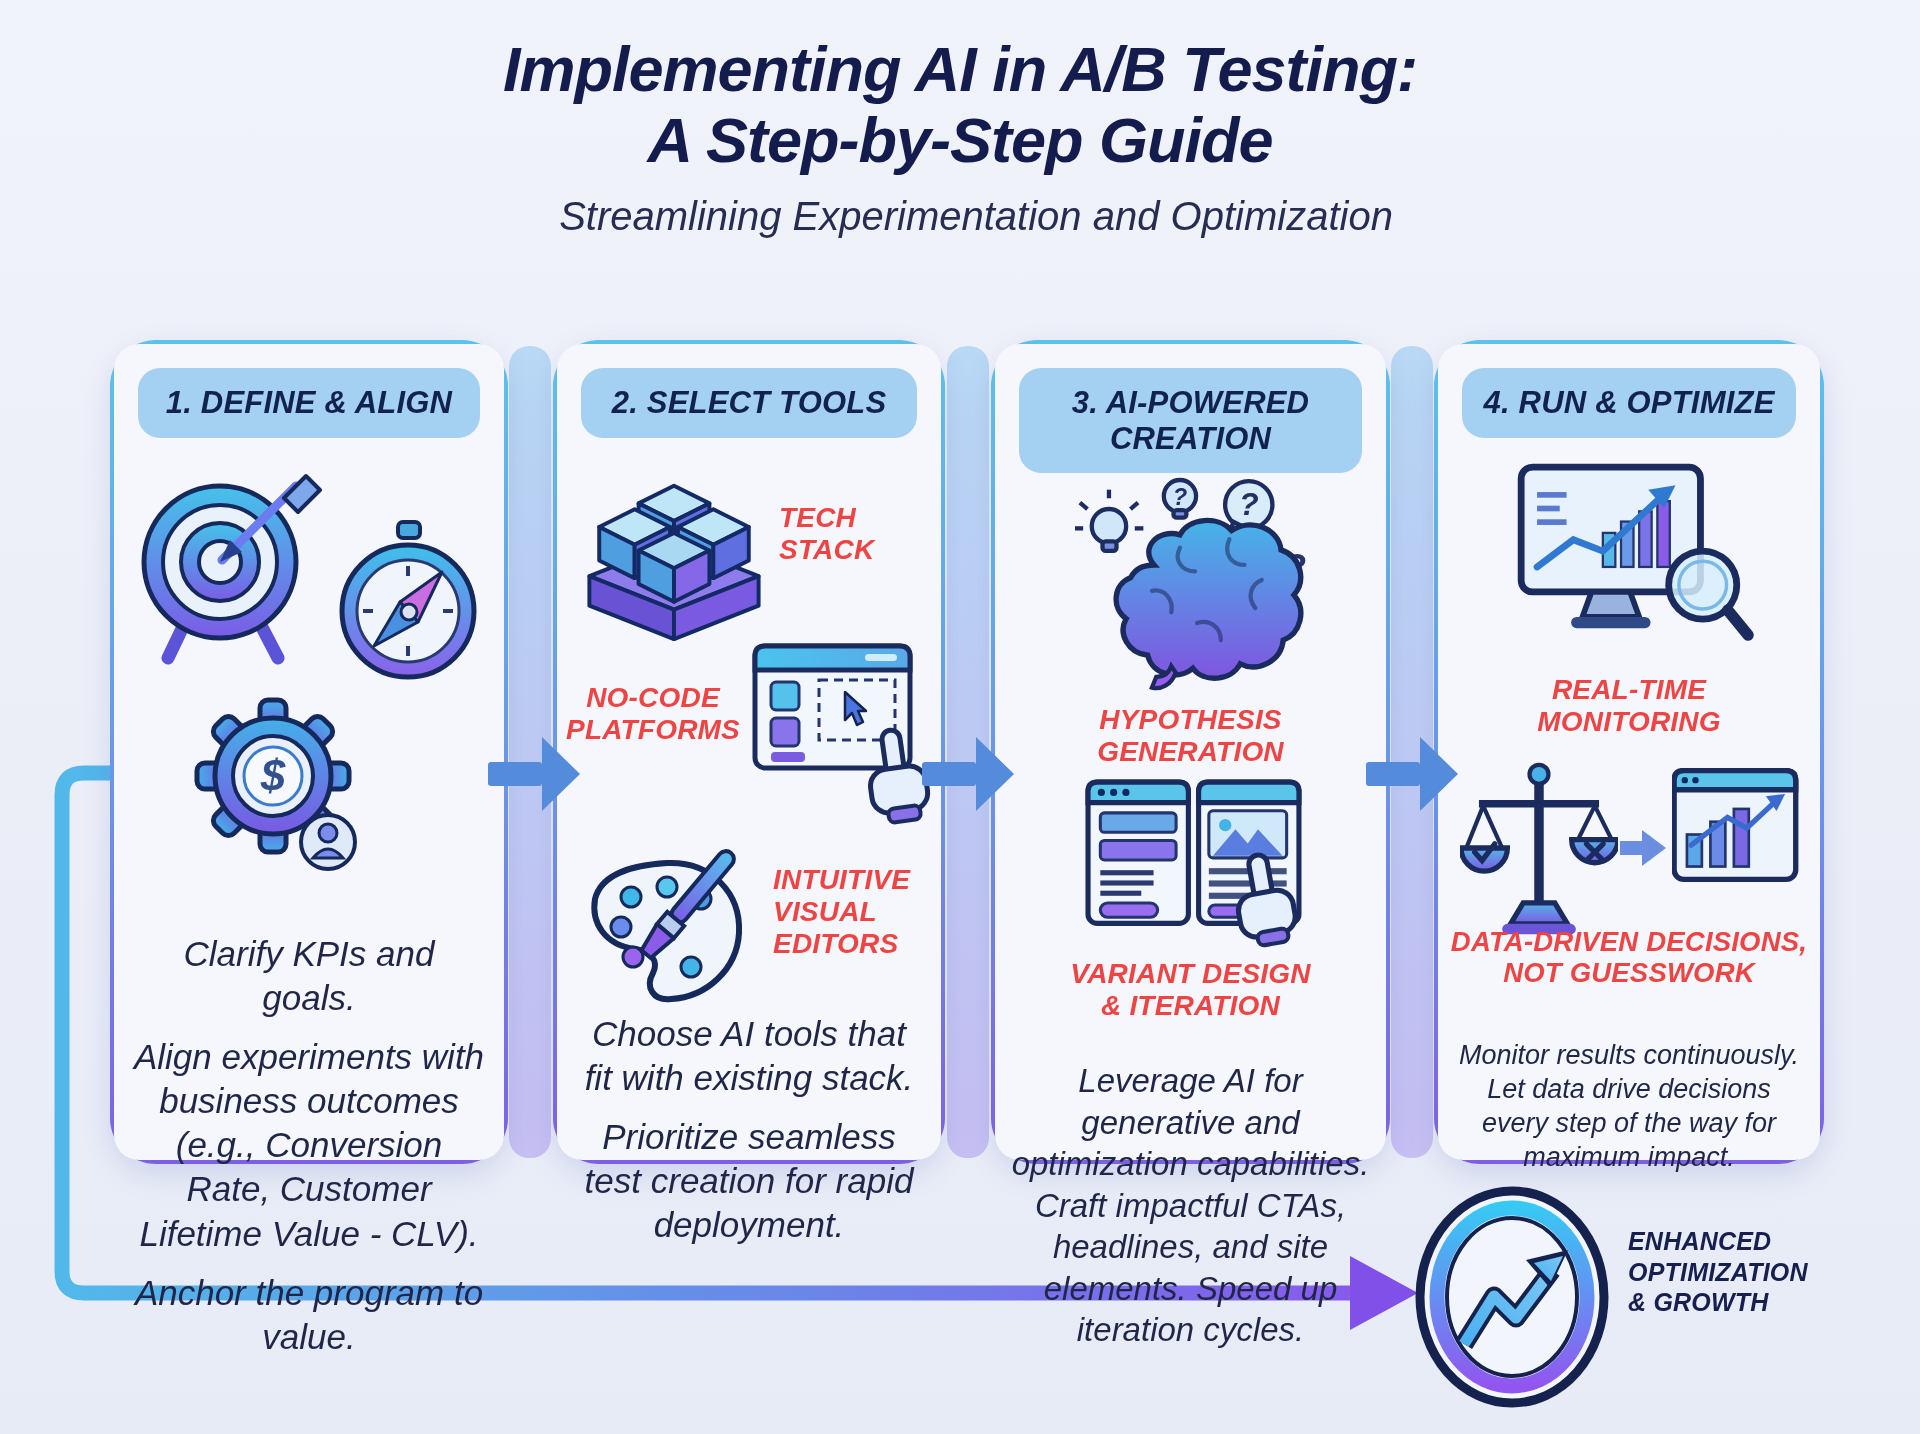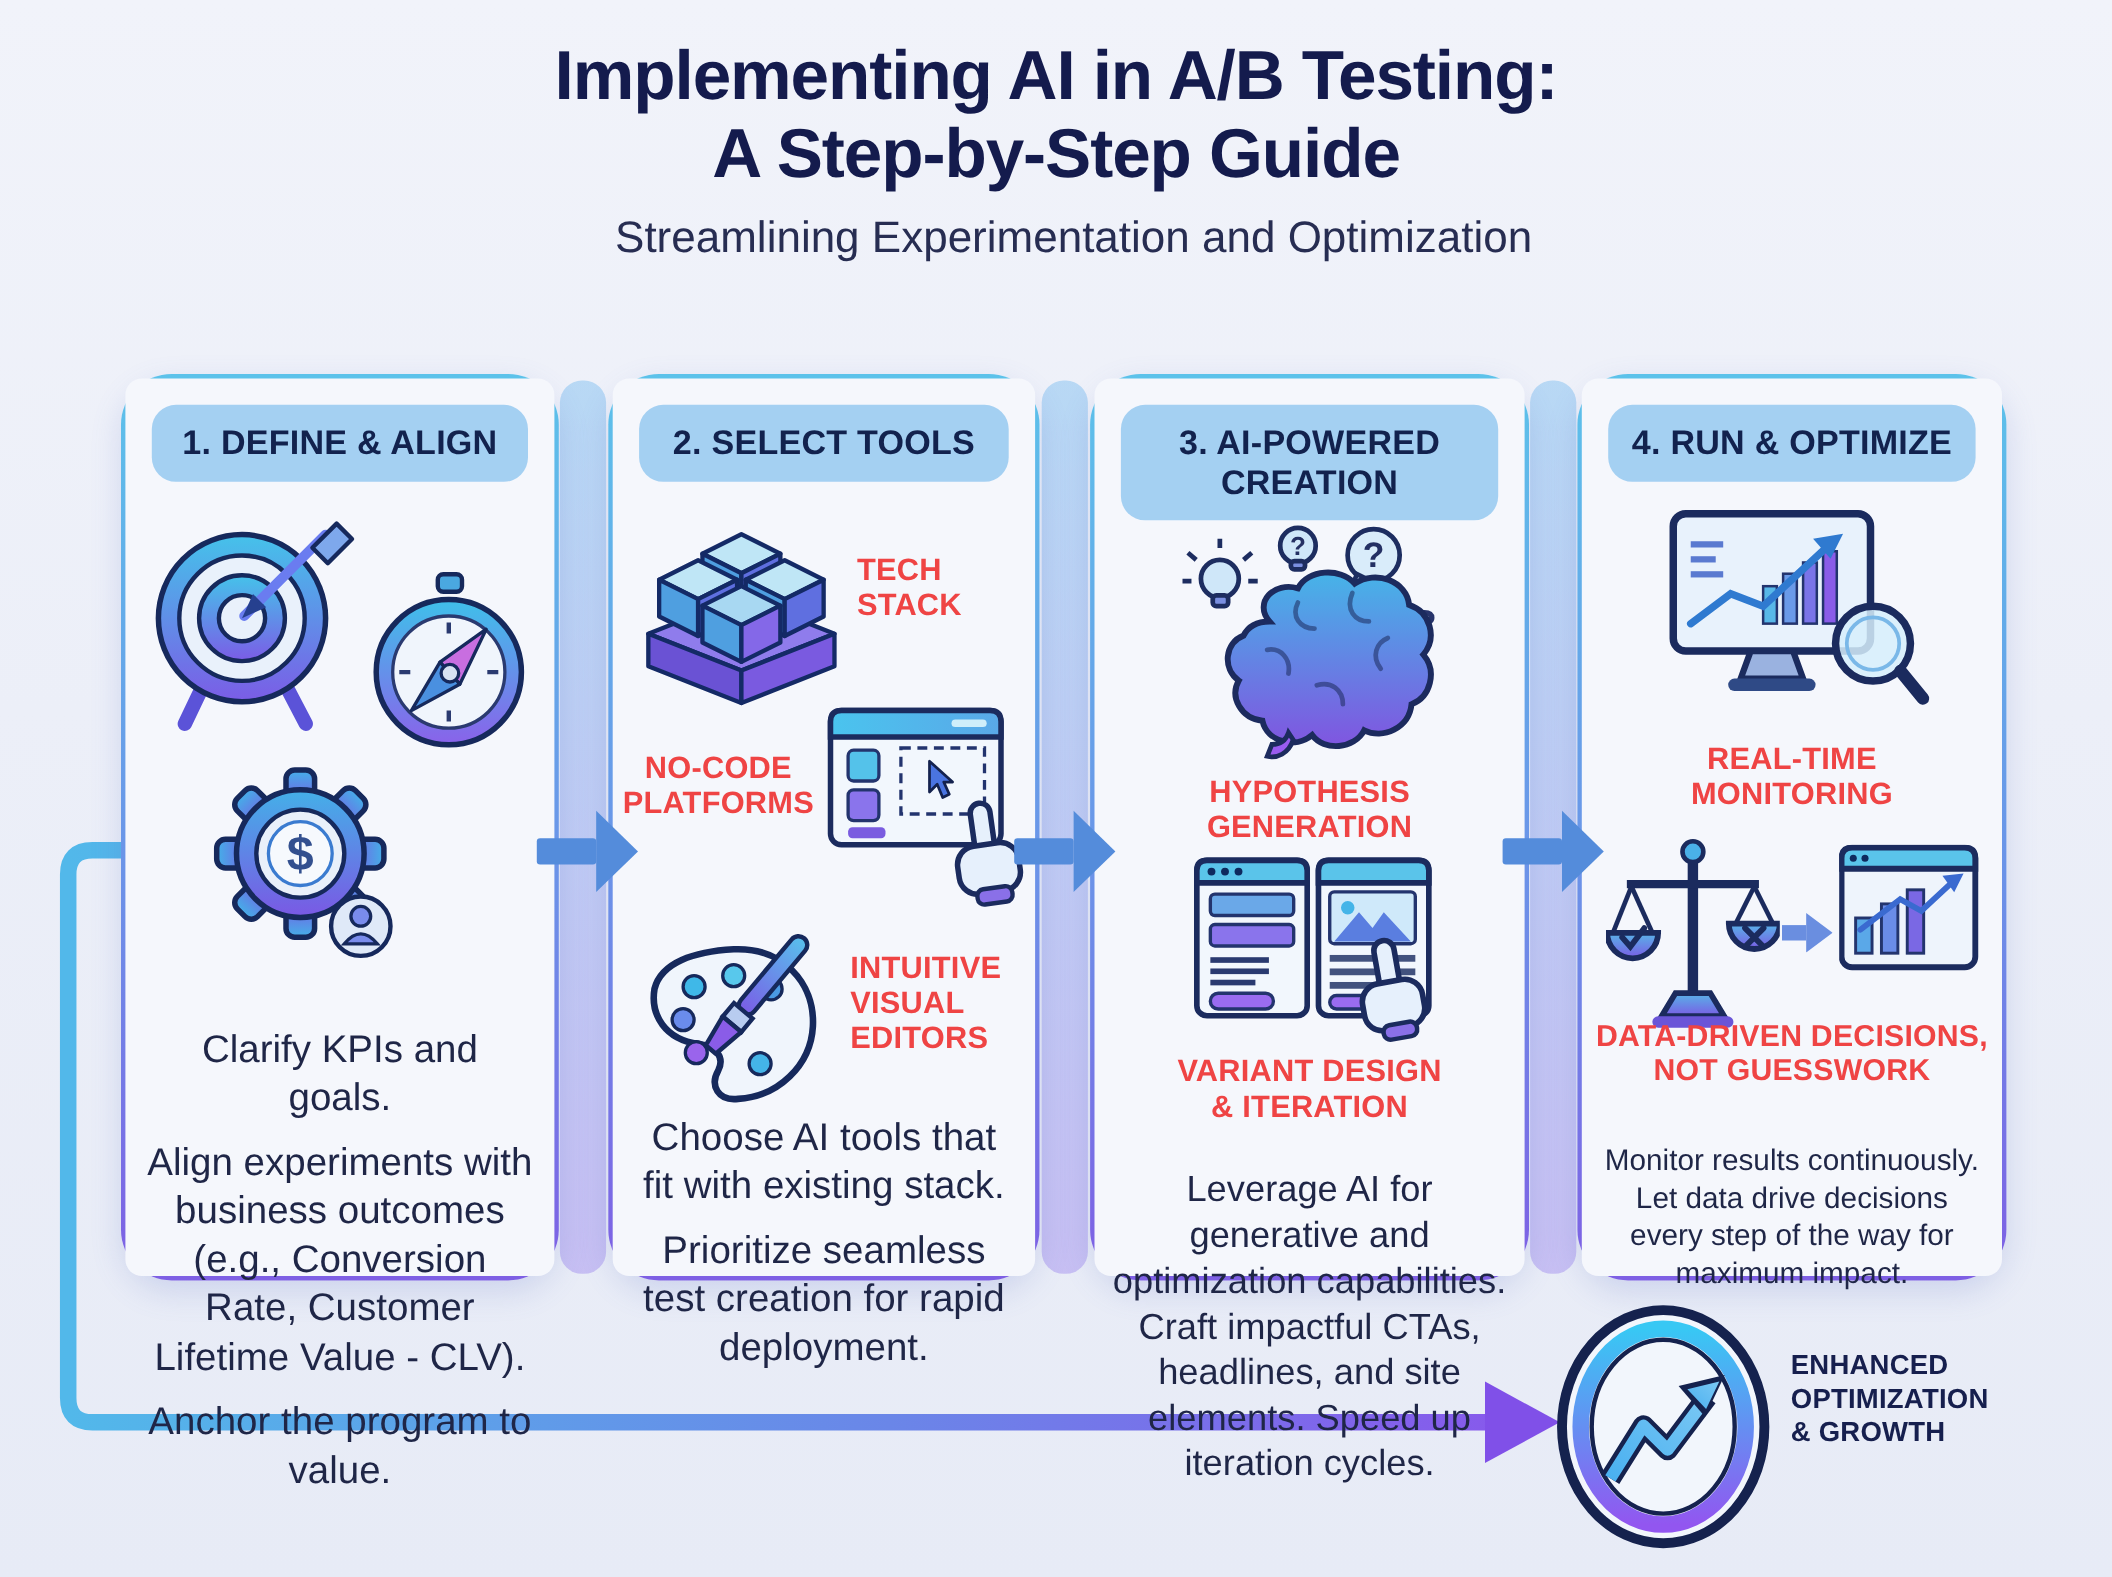--- a/index.html
+++ b/index.html
@@ -1,34 +1,35 @@
 <!DOCTYPE html>
 <html><head>
 <meta charset="utf-8">
 <style>
   html,body{margin:0;padding:0;background:#e9edf6;}
   *{box-sizing:border-box;}
   #stage{
     position:relative;width:1920px;height:1434px;overflow:hidden;
     font-family:"Liberation Sans",sans-serif;
     background:linear-gradient(180deg,#f1f3fa 0%,#ecEFf8 45%,#e7ebf6 100%);
+    font-style:italic;
   }
   
   .title{position:absolute;top:34px;left:0;width:100%;text-align:center;
     font-weight:800;font-size:63px;line-height:1.12;color:#141b4d;letter-spacing:-1px;}
   .subtitle{position:absolute;top:194px;left:16px;width:100%;text-align:center;
     font-weight:500;font-size:40px;color:#272d52;}
   
   .stripe{position:absolute;top:346px;height:812px;width:42px;border-radius:20px;z-index:1;
     background:linear-gradient(180deg,rgba(130,192,240,.50),rgba(174,158,240,.58));}
   
   .card{position:absolute;top:340px;height:824px;border-radius:46px;padding:4px;z-index:3;
     background:linear-gradient(180deg,#5cc2ea 0%,#6b93e8 55%,#7e5fe4 100%);
     box-shadow:0 10px 28px rgba(96,116,200,.20);}
-  .card-inner{position:relative;width:100%;height:100%;border-radius:15px;background:#f5f7fc;}
+  .card-inner{position:relative;width:100%;height:100%;border-radius:25px;background:#f5f7fc;}
   .pill{position:absolute;top:24px;left:24px;right:24px;background:#a4d0f2;border-radius:22px;
     padding:17px 8px;text-align:center;font-weight:800;font-size:31px;line-height:1.15;
     color:#12224e;letter-spacing:.2px;}
   .icon{position:absolute;}
   .ilabel{position:absolute;font-weight:800;font-size:28px;line-height:1.14;color:#ef4444;
     white-space:pre-line;letter-spacing:.2px;}
   .para{position:absolute;text-align:center;font-weight:500;font-size:35px;line-height:1.26;color:#1f2647;}
   .para p{margin:0 0 15px;}
   
   .flow-arrow{position:absolute;top:737px;display:flex;z-index:4;}

